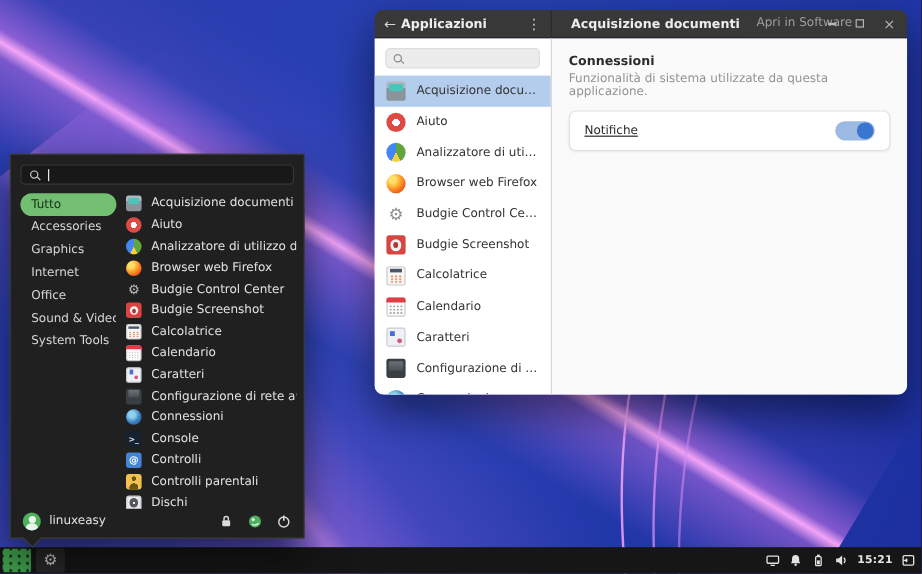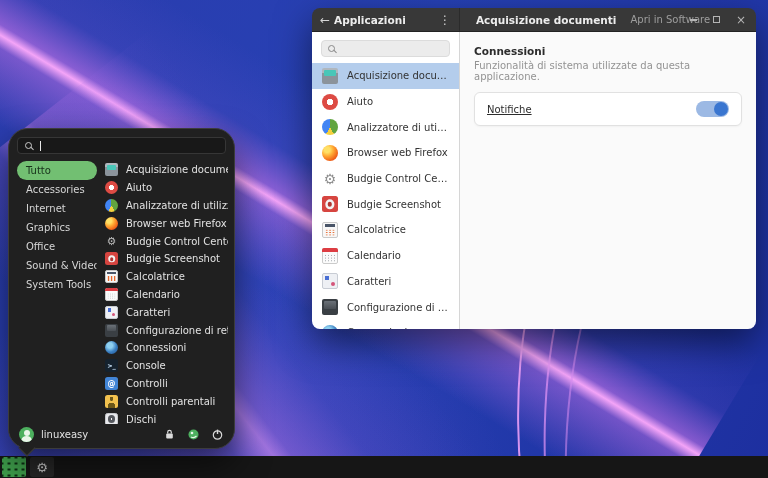--- a/index.html
+++ b/index.html
@@ -48,22 +48,22 @@
   .main-title{font-size:10.5px;font-weight:bold;color:#2c2c2c;}
   .main-sub{font-size:10px;color:#939393;margin-top:3px;}
   .card{margin-top:10px;background:#ffffff;border:1px solid #e1e1e1;border-radius:6px;height:34px;
     display:flex;align-items:center;padding:0 12px;box-shadow:0 1px 2px rgba(0,0,0,0.04);}
   .card-label{font-size:10px;color:#2c2c2c;text-decoration:underline;}
   .toggle{margin-left:auto;width:33px;height:16px;border-radius:8px;background:#c9c9c9;position:relative;}
   .toggle.on{background:#9cb9e4;}
   .toggle .knob{position:absolute;top:1px;left:1px;width:14px;height:14px;border-radius:50%;background:#fff;}
   .toggle.on .knob{left:auto;right:1px;background:#3a76d0;}
   
-  .menu{position:absolute;left:8px;top:128px;width:227px;height:321px;background:#202020;border:1px solid #3c3c3c;
-    border-radius:20px;box-shadow:0 16px 34px rgba(0,0,0,0.55);z-index:5;display:flex;flex-direction:column;color:#d9d9d9;}
+  .menu{position:absolute;left:8px;top:128px;width:246px;height:321px;background:#202020;border:1px solid #3c3c3c;
+    border-radius:1px;box-shadow:0 16px 34px rgba(0,0,0,0.55);z-index:5;display:flex;flex-direction:column;color:#d9d9d9;}
   .menu-tail{position:absolute;left:12px;bottom:-6px;width:12px;height:12px;background:#202020;transform:rotate(45deg);
     border-right:1px solid #3c3c3c;border-bottom:1px solid #3c3c3c;}
   .m-search{margin:8px 8px 5px;height:17px;flex:none;background:#181818;border:1px solid #363636;border-radius:4px;
     display:flex;align-items:center;padding:0 7px;color:#c9c9c9;}
   .m-caret{width:1px;height:10px;background:#e8e8e8;margin-left:8px;}
   .m-cols{flex:1;display:flex;min-height:0;padding:0 6px 0 8px;}
   .m-cats{width:80px;flex:none;padding-top:2px;}
   .cat{height:19px;display:flex;align-items:center;padding:0 9px;font-size:10px;color:#d6d6d6;border-radius:9.5px;
     white-space:nowrap;overflow:hidden;}
   .cat.selected{background:#72bf72;color:#17311a;}
@@ -237,23 +237,23 @@
       <span class="mag"></span>
       <span class="m-caret"></span>
     </div>
     <div class="m-cols">
       <div class="m-cats">
 
           <div class="cat selected">Tutto</div>
 
           <div class="cat">Accessories</div>
 
+          <div class="cat">Graphics</div>
+
           <div class="cat">Internet</div>
-
-          <div class="cat">Graphics</div>
 
           <div class="cat">Office</div>
 
           <div class="cat">Sound &amp; Video</div>
 
           <div class="cat">System Tools</div>
         </div>
       <div class="m-apps">
 
           <div class="m-row">
@@ -349,15 +349,39 @@
           <circle cx="6.5" cy="7" r="4.2" fill="none" stroke="#d9d9d9" stroke-width="1.2"></circle>
           <path d="M6.5 1.6 V6" stroke="#d9d9d9" stroke-width="1.4"></path>
         </svg>
       </span>
     </div>
   </div>
 
   <div class="taskbar">
     <div class="tb-menu-btn"></div>
     <div class="tb-app">⚙</div>
+    <div class="tb-right">
+      <svg class="tray-svg" width="12" height="12" viewBox="0 0 12 12">
+        <rect x="1.2" y="2.4" width="9.6" height="6" rx="0.8" fill="none" stroke="#e2e2e2" stroke-width="1.1"></rect>
+        <path d="M4.2 10.1 h3.6" stroke="#e2e2e2" stroke-width="1.1"></path>
+      </svg>
+      <svg class="tray-svg" width="12" height="12" viewBox="0 0 12 12">
+        <path d="M6 1.6 c-1.9 0 -3 1.4 -3 3.1 v2.1 L2.1 8.3 h7.8 L9 6.8 V4.7 c0 -1.7 -1.1 -3.1 -3 -3.1 z" fill="#e2e2e2"></path>
+        <circle cx="6" cy="9.6" r="1" fill="#e2e2e2"></circle>
+      </svg>
+      <svg class="tray-svg" width="12" height="12" viewBox="0 0 12 12">
+        <rect x="3.7" y="2.8" width="4.6" height="7.6" rx="0.8" fill="none" stroke="#e2e2e2" stroke-width="1.1"></rect>
+        <rect x="4.8" y="1.2" width="2.4" height="1.2" fill="#e2e2e2"></rect>
+        <rect x="4.8" y="6" width="2.4" height="3.3" fill="#e2e2e2"></rect>
+      </svg>
+      <svg class="tray-svg" width="12" height="12" viewBox="0 0 12 12">
+        <path d="M1.8 4.4 h2 L6.8 2 v8 L3.8 7.6 h-2 z" fill="#e2e2e2"></path>
+        <path d="M8.2 3.8 a3.2 3.2 0 0 1 0 4.4" fill="none" stroke="#e2e2e2" stroke-width="1.1"></path>
+      </svg>
+      <span class="tb-time">15:21</span>
+      <svg class="tray-svg" width="12" height="12" viewBox="0 0 12 12">
+        <rect x="1.6" y="2" width="8.8" height="8" rx="1.2" fill="none" stroke="#e2e2e2" stroke-width="1.1"></rect>
+        <path d="M1.6 6 h3.6 M5.2 6 l-1.3 -1.3 M5.2 6 l-1.3 1.3" stroke="#e2e2e2" stroke-width="1.1" fill="none"></path>
+      </svg>
+    </div>
   </div>
 
 </div>
 
 </body></html>

